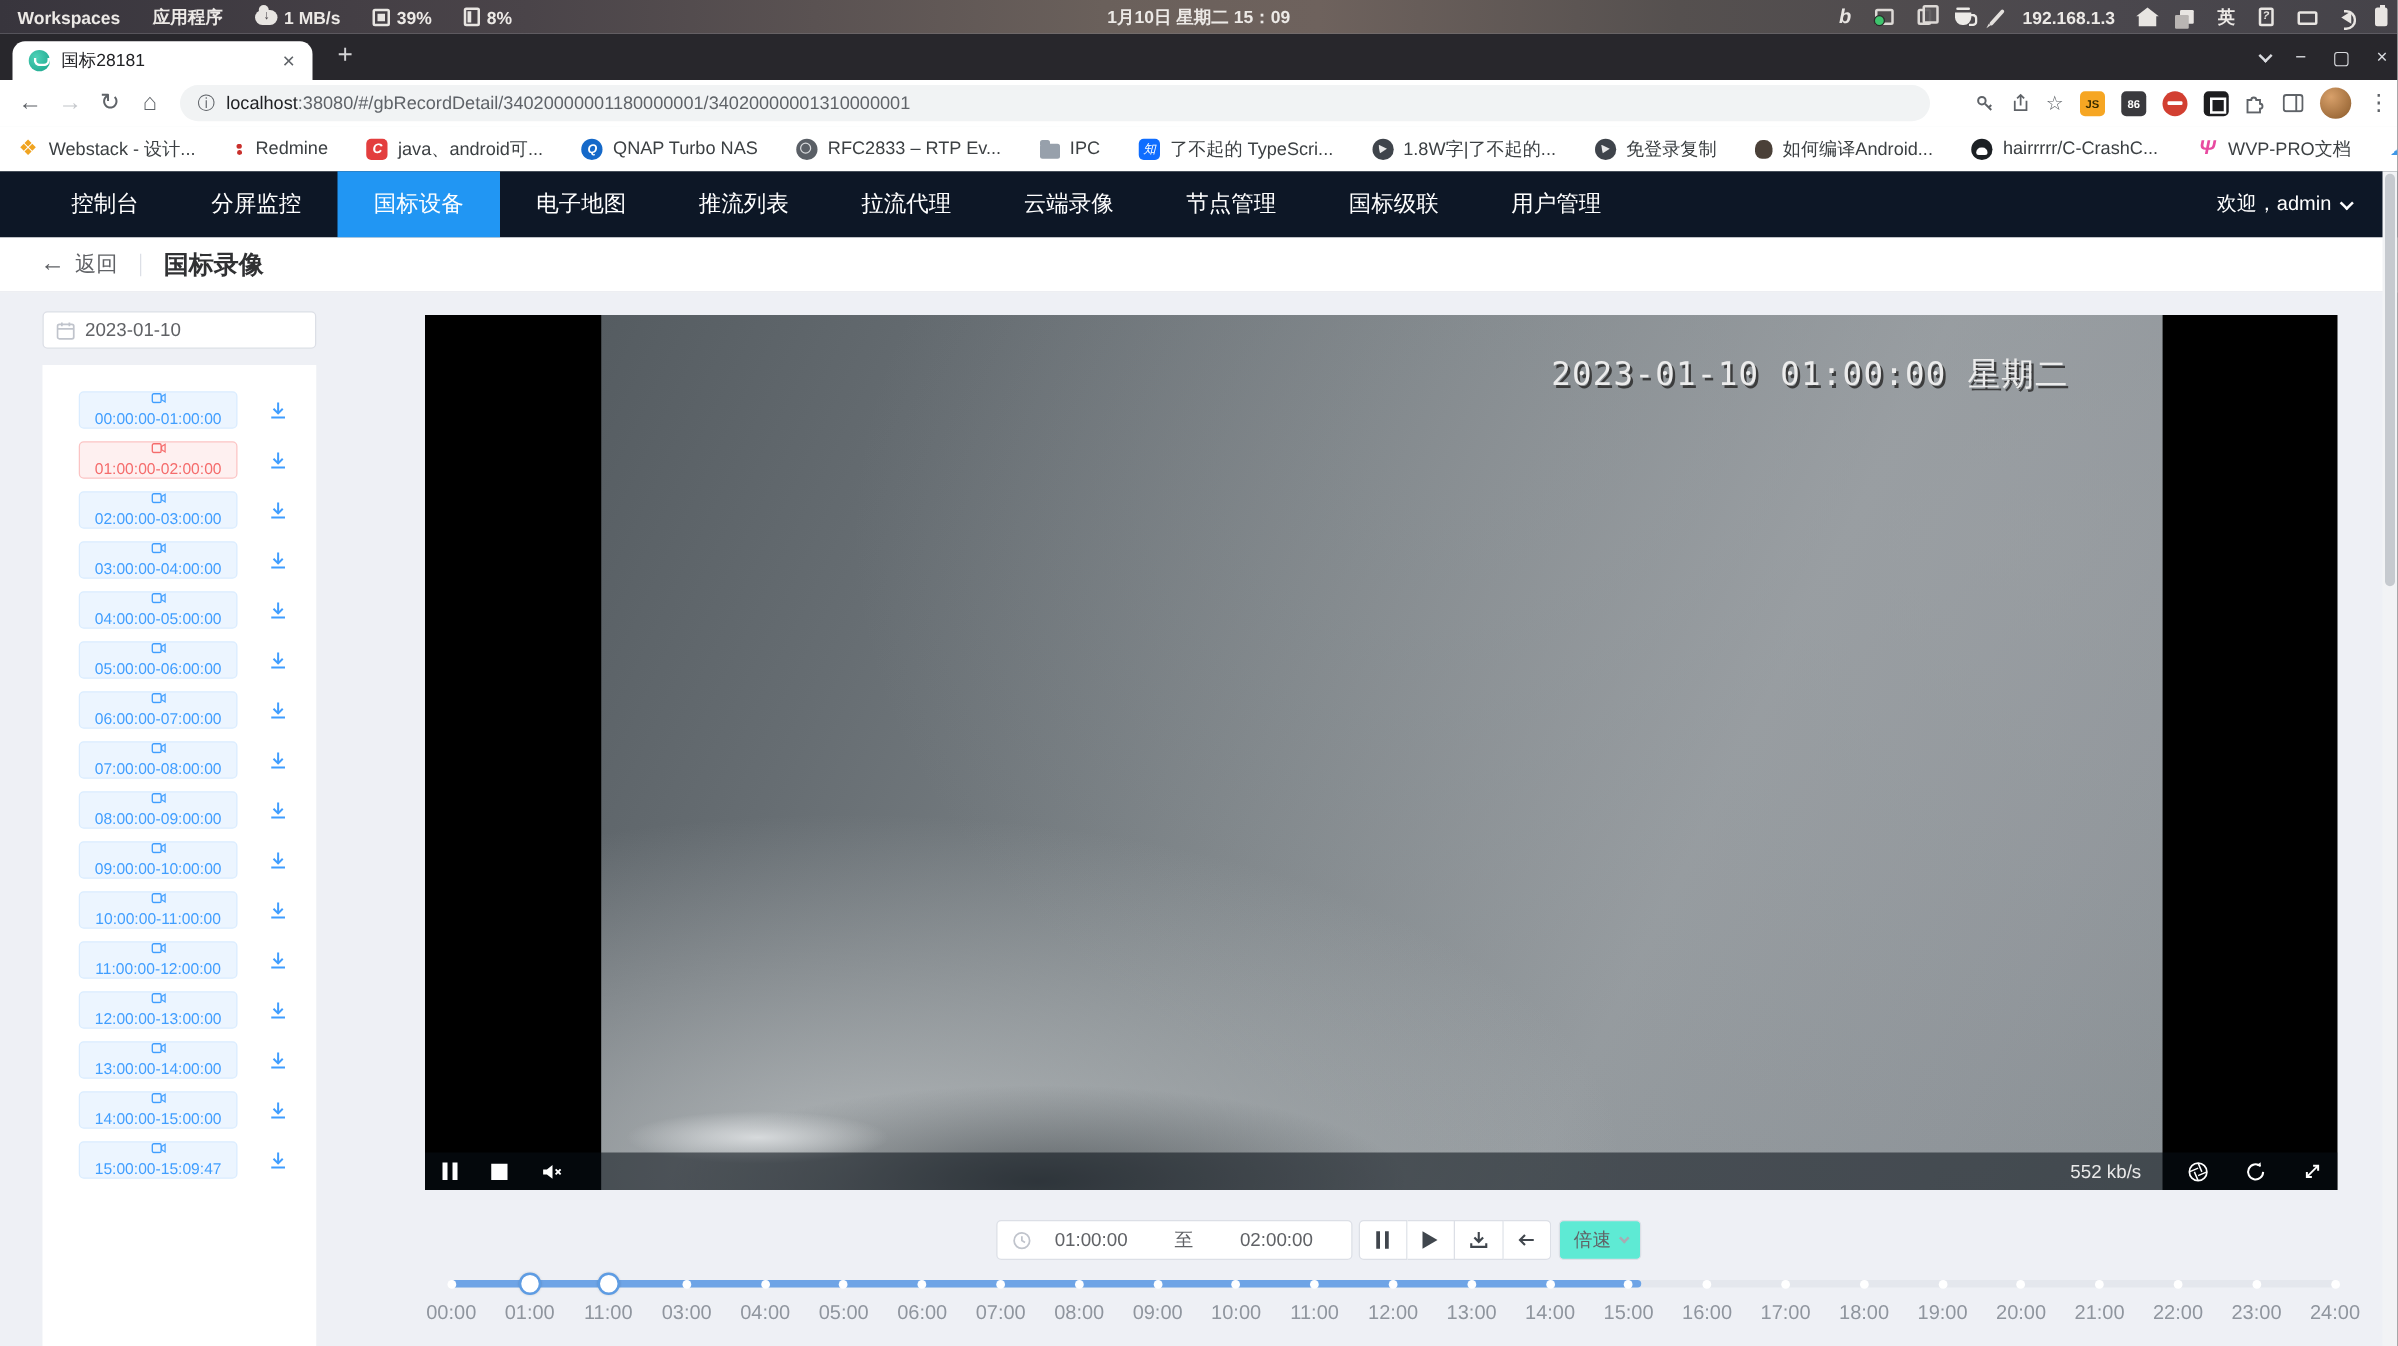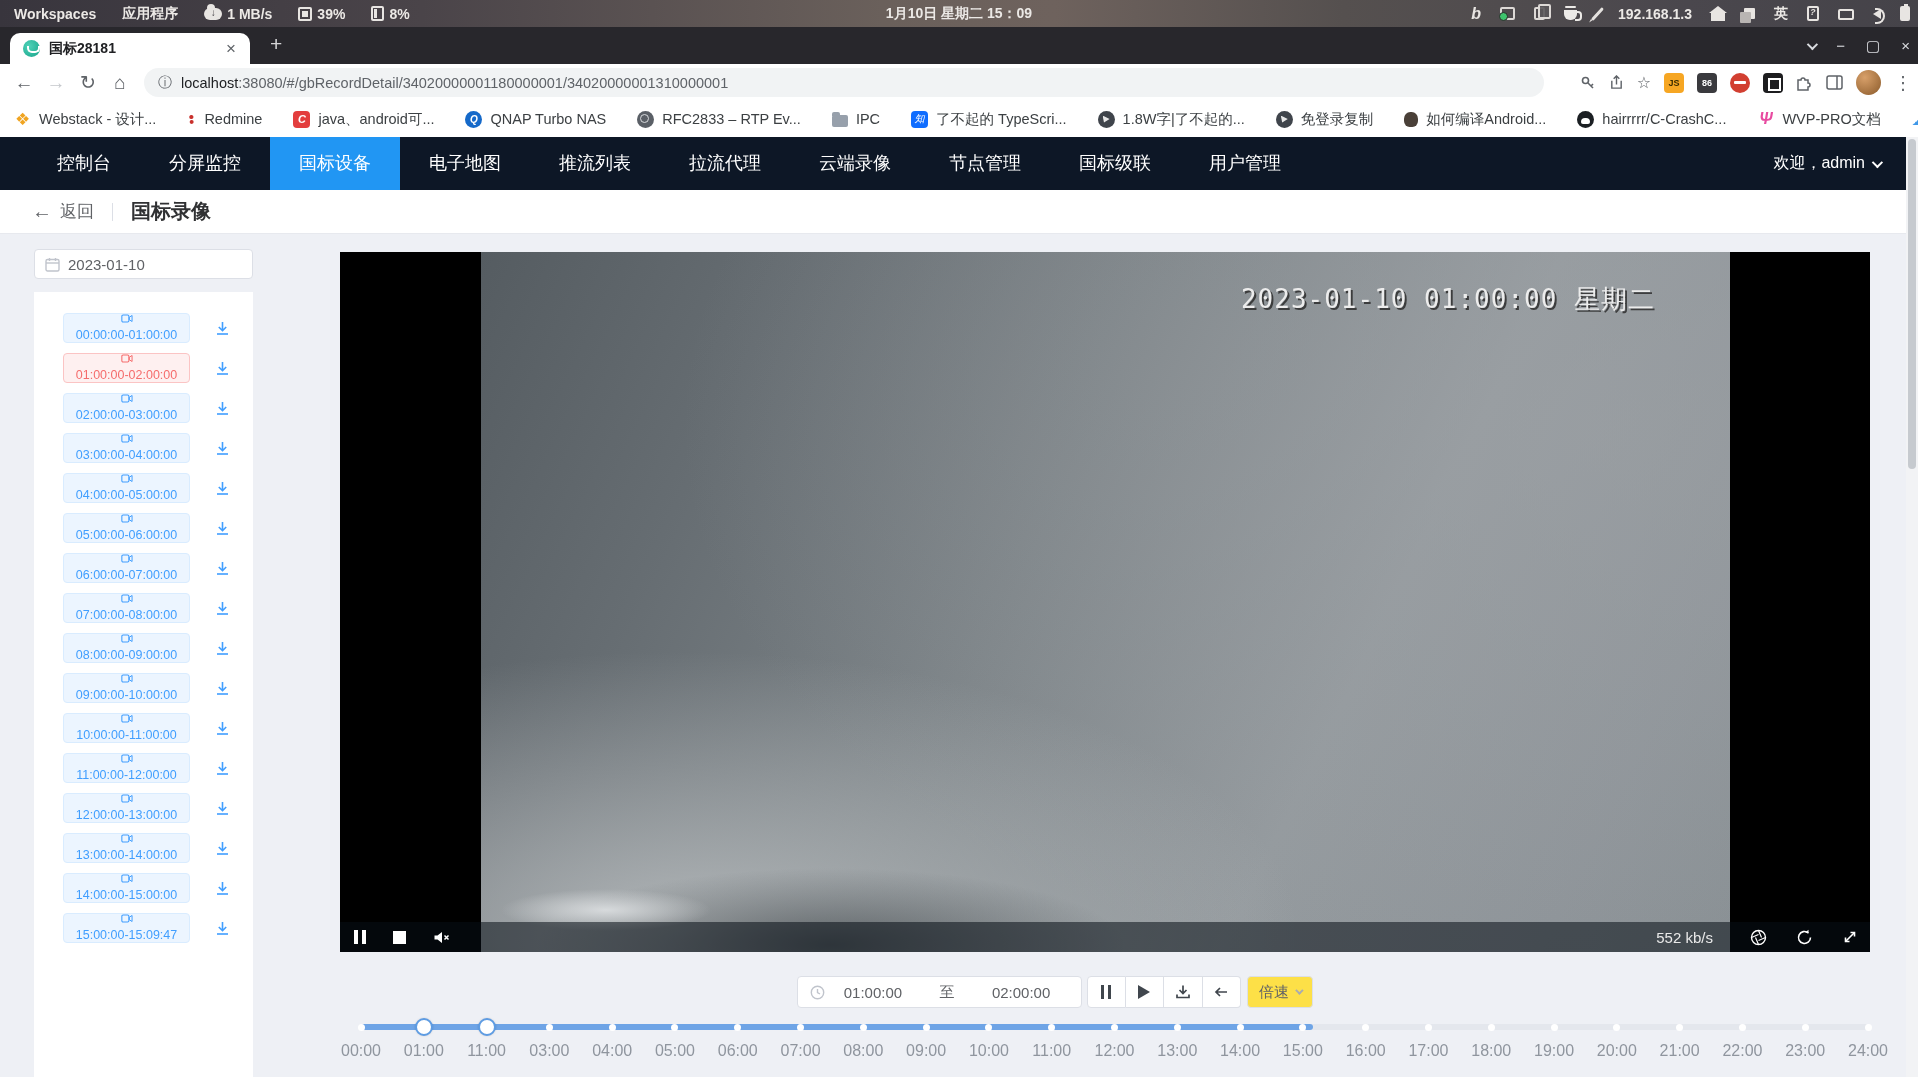--- a/index.html
+++ b/index.html
@@ -44,21 +44,21 @@
   .tri-vol::before { content:""; position:absolute; left:2px; top:-6px; width:8px; height:12px; border:2px solid #e8e5e2; border-left:none; border-radius:0 8px 8px 0; }
   .tri-batt { width:10px; height:15px; border:2px solid #e8e5e2; border-radius:2px; background:#e8e5e2; }
   .tri-batt::before { content:""; position:absolute; left:2px; top:-4px; width:4px; height:3px; background:#e8e5e2; }
 
   
   .tabbar { position:absolute; left:0; top:27px; width:1918px; height:37px; background:#28272c; }
   .tab { position:absolute; left:10px; top:6px; width:240px; height:31px; background:#fff; border-radius:10px 10px 0 0;
     display:flex; align-items:center; padding:0 10px 0 13px; }
   .favicon { width:17px; height:17px; border-radius:50%; background:radial-gradient(circle at 35% 35%, #4fd2b8, #17a389); flex:none; position:relative; }
   .favicon::before { content:""; position:absolute; left:4px; top:6px; width:9px; height:5px; border:2px solid #fff; border-top:none; border-radius:0 0 5px 5px; }
-  .tab-title { font-size:14px; color:#202124; margin-left:9px; flex:1; white-space:nowrap; overflow:hidden;font-weight:bold; }
+  .tab-title { font-size:14px; color:#202124; margin-left:9px; flex:1; white-space:nowrap; overflow:hidden; }
   .tab-close { color:#5f6368; font-size:17px; line-height:1; padding:1px 4px; border-radius:50%; }
   .newtab { position:absolute; left:262px; top:5px; color:#d4d4d6; font-size:21px; font-weight:400; padding:0 8px; }
   .winctl { position:absolute; right:8px; top:0; height:37px; display:flex; align-items:center; gap:21px; color:#dadce0; font-size:15px; }
 
   
   .addrbar { position:absolute; left:0; top:64px; width:1918px; height:37px; background:#fff; display:flex; align-items:center; }
   .nav-ico { color:#5f6368; font-size:19px; width:32px; text-align:center; flex:none; }
   .nav-ico.disabled { color:#c4c7cb; }
   .url-pill { position:absolute; left:144px; top:4px; width:1400px; height:29px; background:#f1f3f4; border-radius:15px;
     display:flex; align-items:center; padding:0 14px; }
@@ -148,21 +148,21 @@
   .time-range { position:absolute; left:797px; top:976px; width:285px; height:32px; background:#fff; border:1px solid #dcdfe6;
     border-radius:4px; display:flex; align-items:center; padding:0 12px; }
   .time-range-vals { flex:1; display:flex; align-items:center; justify-content:space-around; color:#606266; font-size:15px; }
   .btn-group { position:absolute; left:1087px; top:976px; height:32px; display:flex; }
   .gbtn { width:38.5px; height:32px; background:#fff; border:1px solid #dcdfe6; border-left:none;
     display:flex; align-items:center; justify-content:center; }
   .gbtn:first-child { border-left:1px solid #dcdfe6; border-radius:4px 0 0 4px; }
   .gbtn:last-child { border-radius:0 4px 4px 0; }
   .c-pause { display:flex; gap:4px; } .c-pause i { width:3px; height:14px; background:#40464d; }
   .c-play { width:0; height:0; border-top:7px solid transparent; border-bottom:7px solid transparent; border-left:12px solid #40464d; }
-  .speed-btn { position:absolute; left:1247px; top:976px; width:66px; height:32px; background:#fde047; border:1px solid #dcdfe6;
+  .speed-btn { position:absolute; left:1247px; top:976px; width:66px; height:32px; background:#5eead4; border:1px solid #dcdfe6;
     border-radius:4px; display:flex; align-items:center; justify-content:center; gap:6px; color:#606266; font-size:15px; }
   .speed-btn .chev { width:6px; height:6px; border-color:#a8abb2; }
 
   
   .timeline { position:absolute; left:361px; top:1014px; width:1507px; height:60px; }
   .tl-rail { position:absolute; left:0; top:10px; width:100%; height:6px; background:#e4e7ed; border-radius:3px; }
   .tl-bar { position:absolute; left:0; top:10px; height:6px; background:#6ea4e6; border-radius:3px; }
   .tl-dot { position:absolute; top:9.5px; width:7px; height:7px; margin-left:-3.5px; background:#fff; border-radius:50%; }
   .tl-handle { position:absolute; top:4px; width:18px; height:18px; margin-left:-9px; background:#fff;
     border:2px solid #5e9ce3; border-radius:50%; box-shadow:0 0 2px rgba(0,0,0,.15); }

